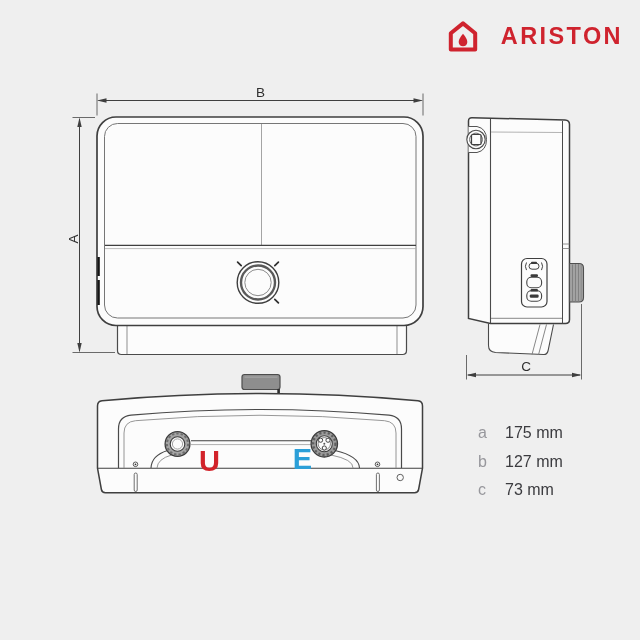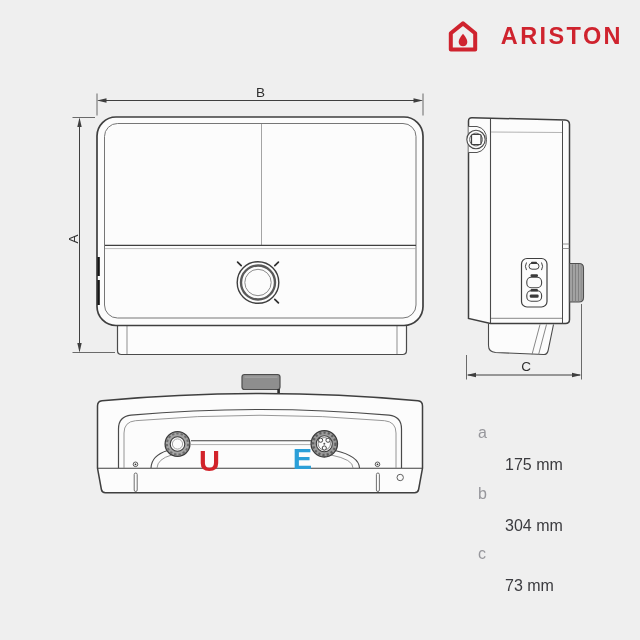--- a/index.html
+++ b/index.html
@@ -19,21 +19,21 @@
     letter-spacing:2.4px;line-height:1;
   }
   
   .dim-text{fill:#2f2f2f;font-size:13.5px;}
   .u-label{fill:var(--outlet-red,#cf232e);font-size:29px;font-weight:bold;}
   .e-label{fill:var(--inlet-blue,#2b9fd8);font-size:29px;font-weight:bold;}
   
   .legend{position:absolute;left:478px;top:420px;font-size:16px;}
   .legend .row{display:flex;line-height:25.5px;margin-bottom:3px;}
   .legend .letter{width:27px;color:var(--table-label-gray,#97979c);}
-  .legend .value{color:var(--table-value-dark,#3b3b3f);margin-top:32px;}
+  .legend .value{color:var(--table-value-dark,#3b3b3f);}
 </style>
 </head>
 <body>
 
 <div class="stage">
 
   <div class="logo">
     <svg width="30" height="31" viewBox="0 0 30 31">
       <path class="house-outline" d="M15,2.4 L27.2,12.2 L27.2,28.6 L2.8,28.6 L2.8,12.2 Z"></path>
       <path class="house-drop" d="M15,12.8 C17.7,16.2 19.3,18.4 19.3,20.9 C19.3,23.5 17.4,25.3 15,25.3 C12.6,25.3 10.7,23.5 10.7,20.9 C10.7,18.4 12.3,16.2 15,12.8 Z"></path>
@@ -204,21 +204,21 @@
     </g>
   </svg>
 
   <div class="legend">
     <div class="row">
       <span class="letter">a</span>
       <span class="value">175 mm</span>
     </div>
     <div class="row">
       <span class="letter">b</span>
-      <span class="value">304 mm</span>
+      <span class="value">127 mm</span>
     </div>
     <div class="row">
       <span class="letter">c</span>
       <span class="value">73 mm</span>
     </div>
   </div>
 
 </div>
 
 </body></html>

